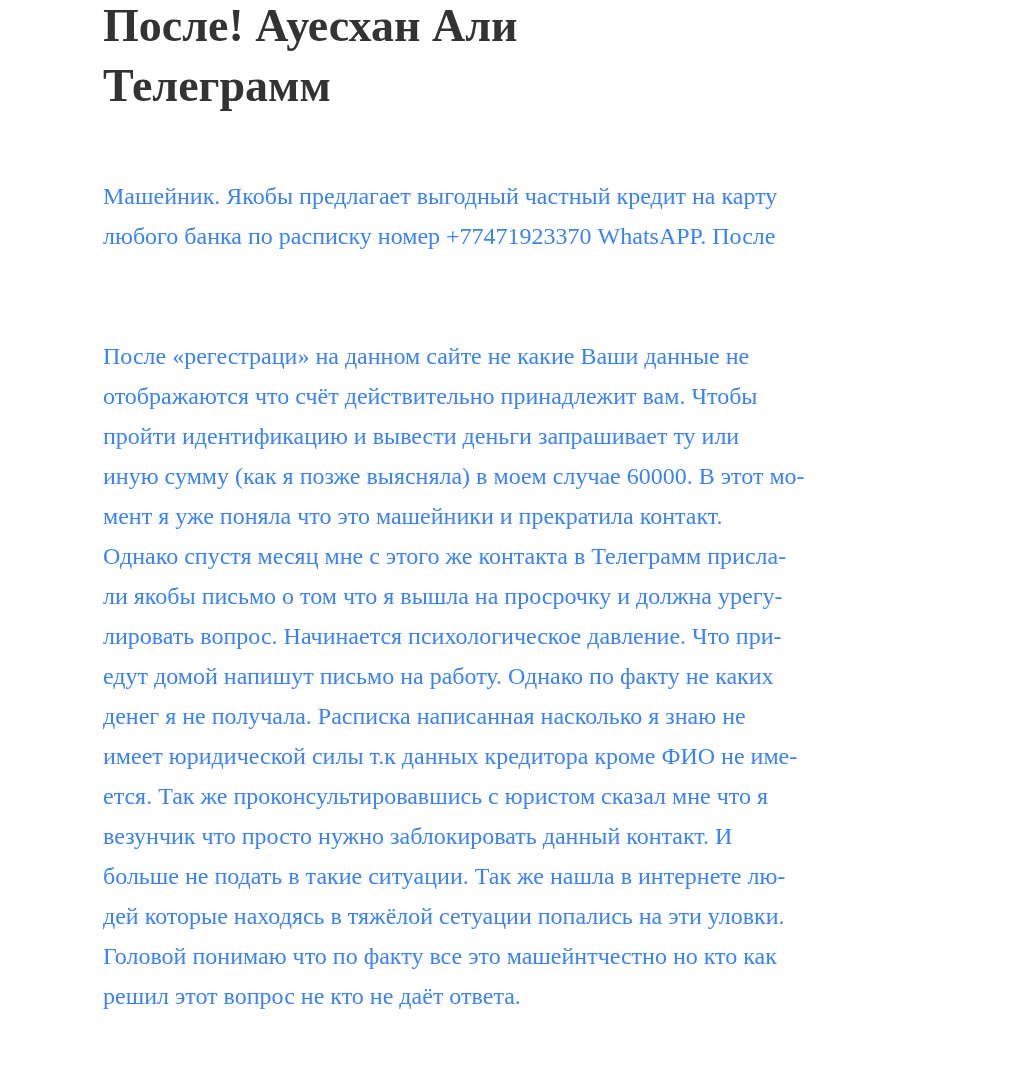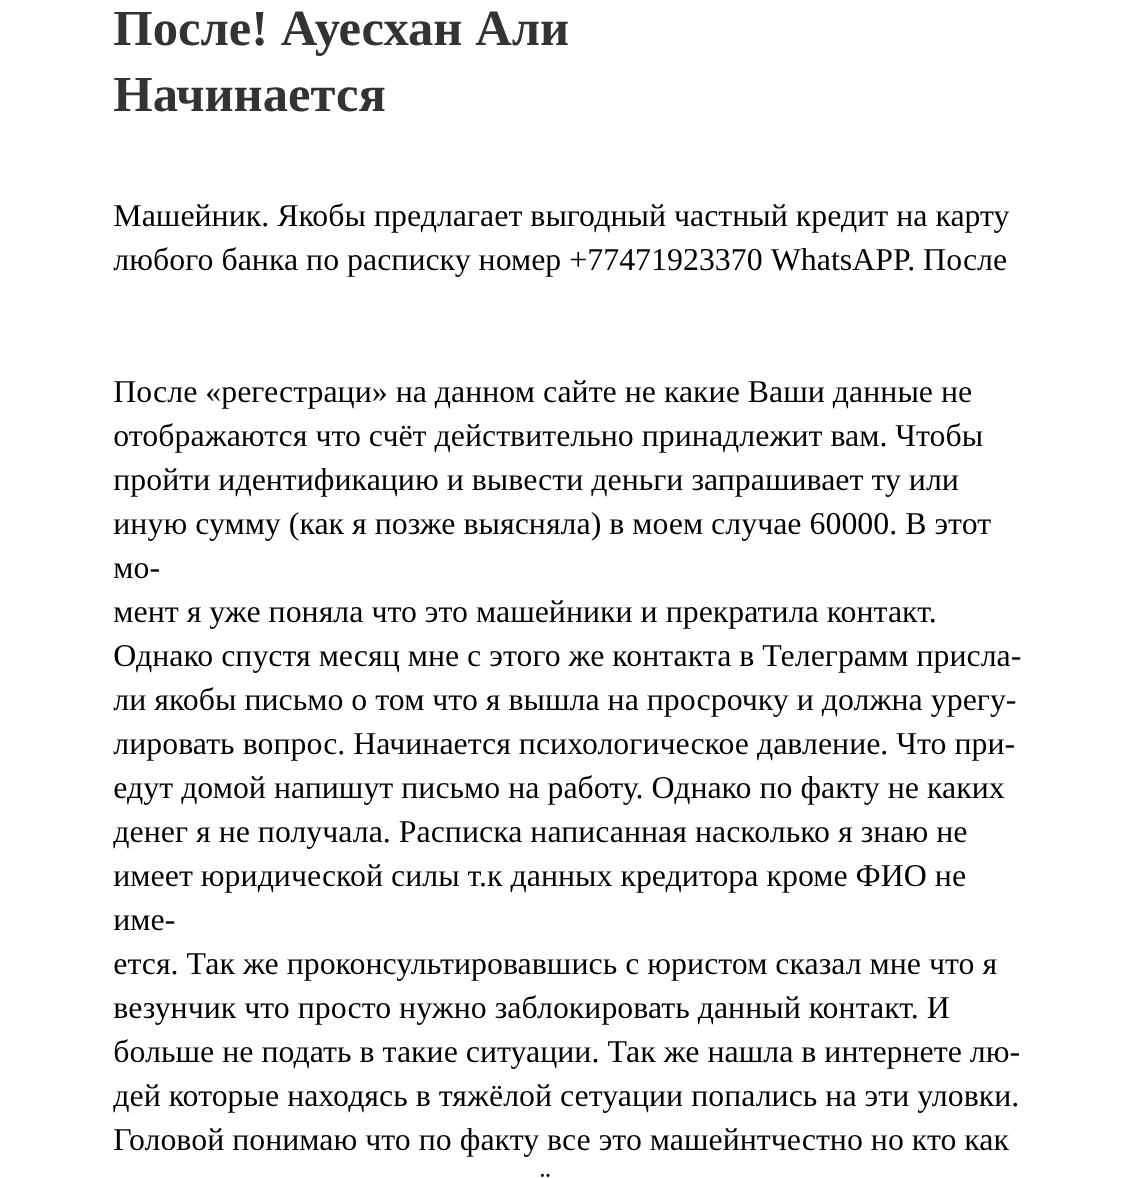--- a/index.html
+++ b/index.html
@@ -22,30 +22,30 @@
   .title {
     margin: -4px 0 0 0;
     font-size: 46px;
     line-height: 60px;
     font-weight: 700;
     color: #333333;
     letter-spacing: 0;
   }
   .para {
     margin: 60px 0 0 0;
-    font-size: 29px;
+    font-size: 24px;
     line-height: 40px;
-    color: #000000;
+    color: #3b82f6;
   }
   .para + .para {
     margin-top: 40px;
   }
 </style>
 </head>
 <body>
 
 <main class="page">
   <article>
-    <h1 class="title"><span>После! Ауесхан Али</span><br><span>Начинается</span></h1>
+    <h1 class="title"><span>После! Ауесхан Али</span><br><span>Телеграмм</span></h1>
     <p class="para"><span>Машейник. Якобы предлагает выгодный частный кредит на карту</span><br><span>любого банка по расписку номер +77471923370 WhatsAPP. После</span><br><br></p>
     <p class="para"><span>После «регестраци» на данном сайте не какие Ваши данные не</span><br><span>отображаются что счёт действительно принадлежит вам. Чтобы</span><br><span>пройти идентификацию и вывести деньги запрашивает ту или</span><br><span>иную сумму (как я позже выясняла) в моем случае 60000. В этот мо-</span><br><span>мент я уже поняла что это машейники и прекратила контакт.</span><br><span>Однако спустя месяц мне с этого же контакта в Телеграмм присла-</span><br><span>ли якобы письмо о том что я вышла на просрочку и должна урегу-</span><br><span>лировать вопрос. Начинается психологическое давление. Что при-</span><br><span>едут домой напишут письмо на работу. Однако по факту не каких</span><br><span>денег я не получала. Расписка написанная насколько я знаю не</span><br><span>имеет юридической силы т.к данных кредитора кроме ФИО не име-</span><br><span>ется. Так же проконсультировавшись с юристом сказал мне что я</span><br><span>везунчик что просто нужно заблокировать данный контакт. И</span><br><span>больше не подать в такие ситуации. Так же нашла в интернете лю-</span><br><span>дей которые находясь в тяжёлой сетуации попались на эти уловки.</span><br><span>Головой понимаю что по факту все это машейнтчестно но кто как</span><br><span>решил этот вопрос не кто не даёт ответа.</span></p>
   </article>
 </main>
 
 </body></html>

